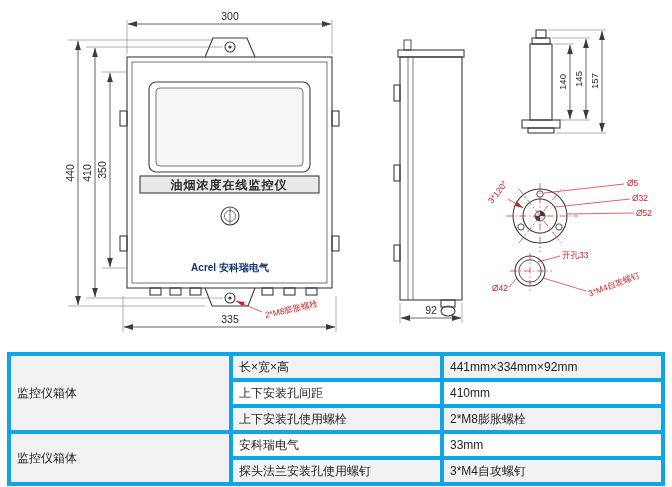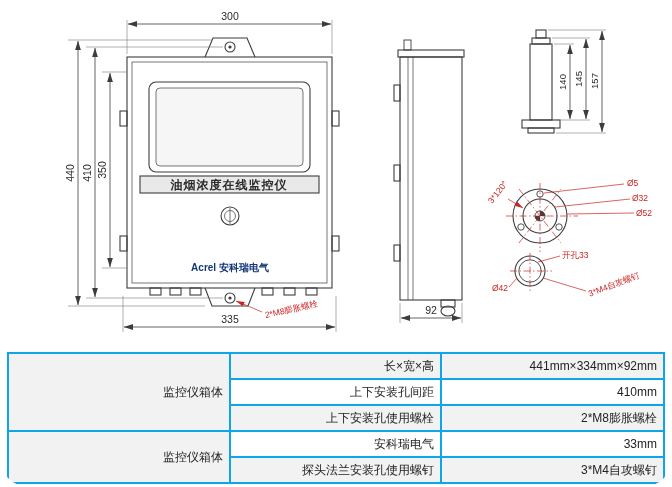--- a/index.html
+++ b/index.html
@@ -1,33 +1,33 @@
 <!DOCTYPE html>
 <html><head>
 <meta charset="utf-8">
 <style>
   * { box-sizing: border-box; }
   html,body { margin:0; padding:0; background:#fff; }
   body { font-family:"Liberation Sans","DejaVu Sans",sans-serif; }
-  .page { position:relative; width:672px; height:487px; background:#fff; overflow:hidden;border-radius:29px; }
+  .page { position:relative; width:672px; height:487px; background:#fff; overflow:hidden; }
   .drawing { position:absolute; top:0; left:0; }
   svg text { fill:#2a2a2a; }
   .dimtxt { font-size:10.5px; }
   .dimtxt-s { font-size:9.5px; }
   .redtxt { font-size:8.5px; fill:#cc2222; }
   .devtitle { font-size:12px; font-weight:bold; letter-spacing:1px; }
   .brandtxt { font-size:10px; font-weight:bold; fill:#13357a; }
   .spec-table {
     position:absolute; top:352px; left:7px; width:658px;
     border-collapse:collapse; table-layout:fixed;
     border-top:2px solid #4a4a4a; border-bottom:2px solid #4a4a4a;
     font-size:12px; color:#222;
   }
   .spec-table td {
-    border:2px solid #0ea5e9; text-align:right; vertical-align:middle;
+    border:4px solid #0ea5e9; text-align:left; vertical-align:middle;
     height:26px; padding:2px 6px; background:#fff;
   }
   .spec-table tr.odd td { background:#f2f2f2; }
   .spec-table td.group { background:#f2f2f2; width:222px; }
   .spec-table td.prop { width:211px; }
 </style>
 </head>
 <body>
 
 <div class="page">

